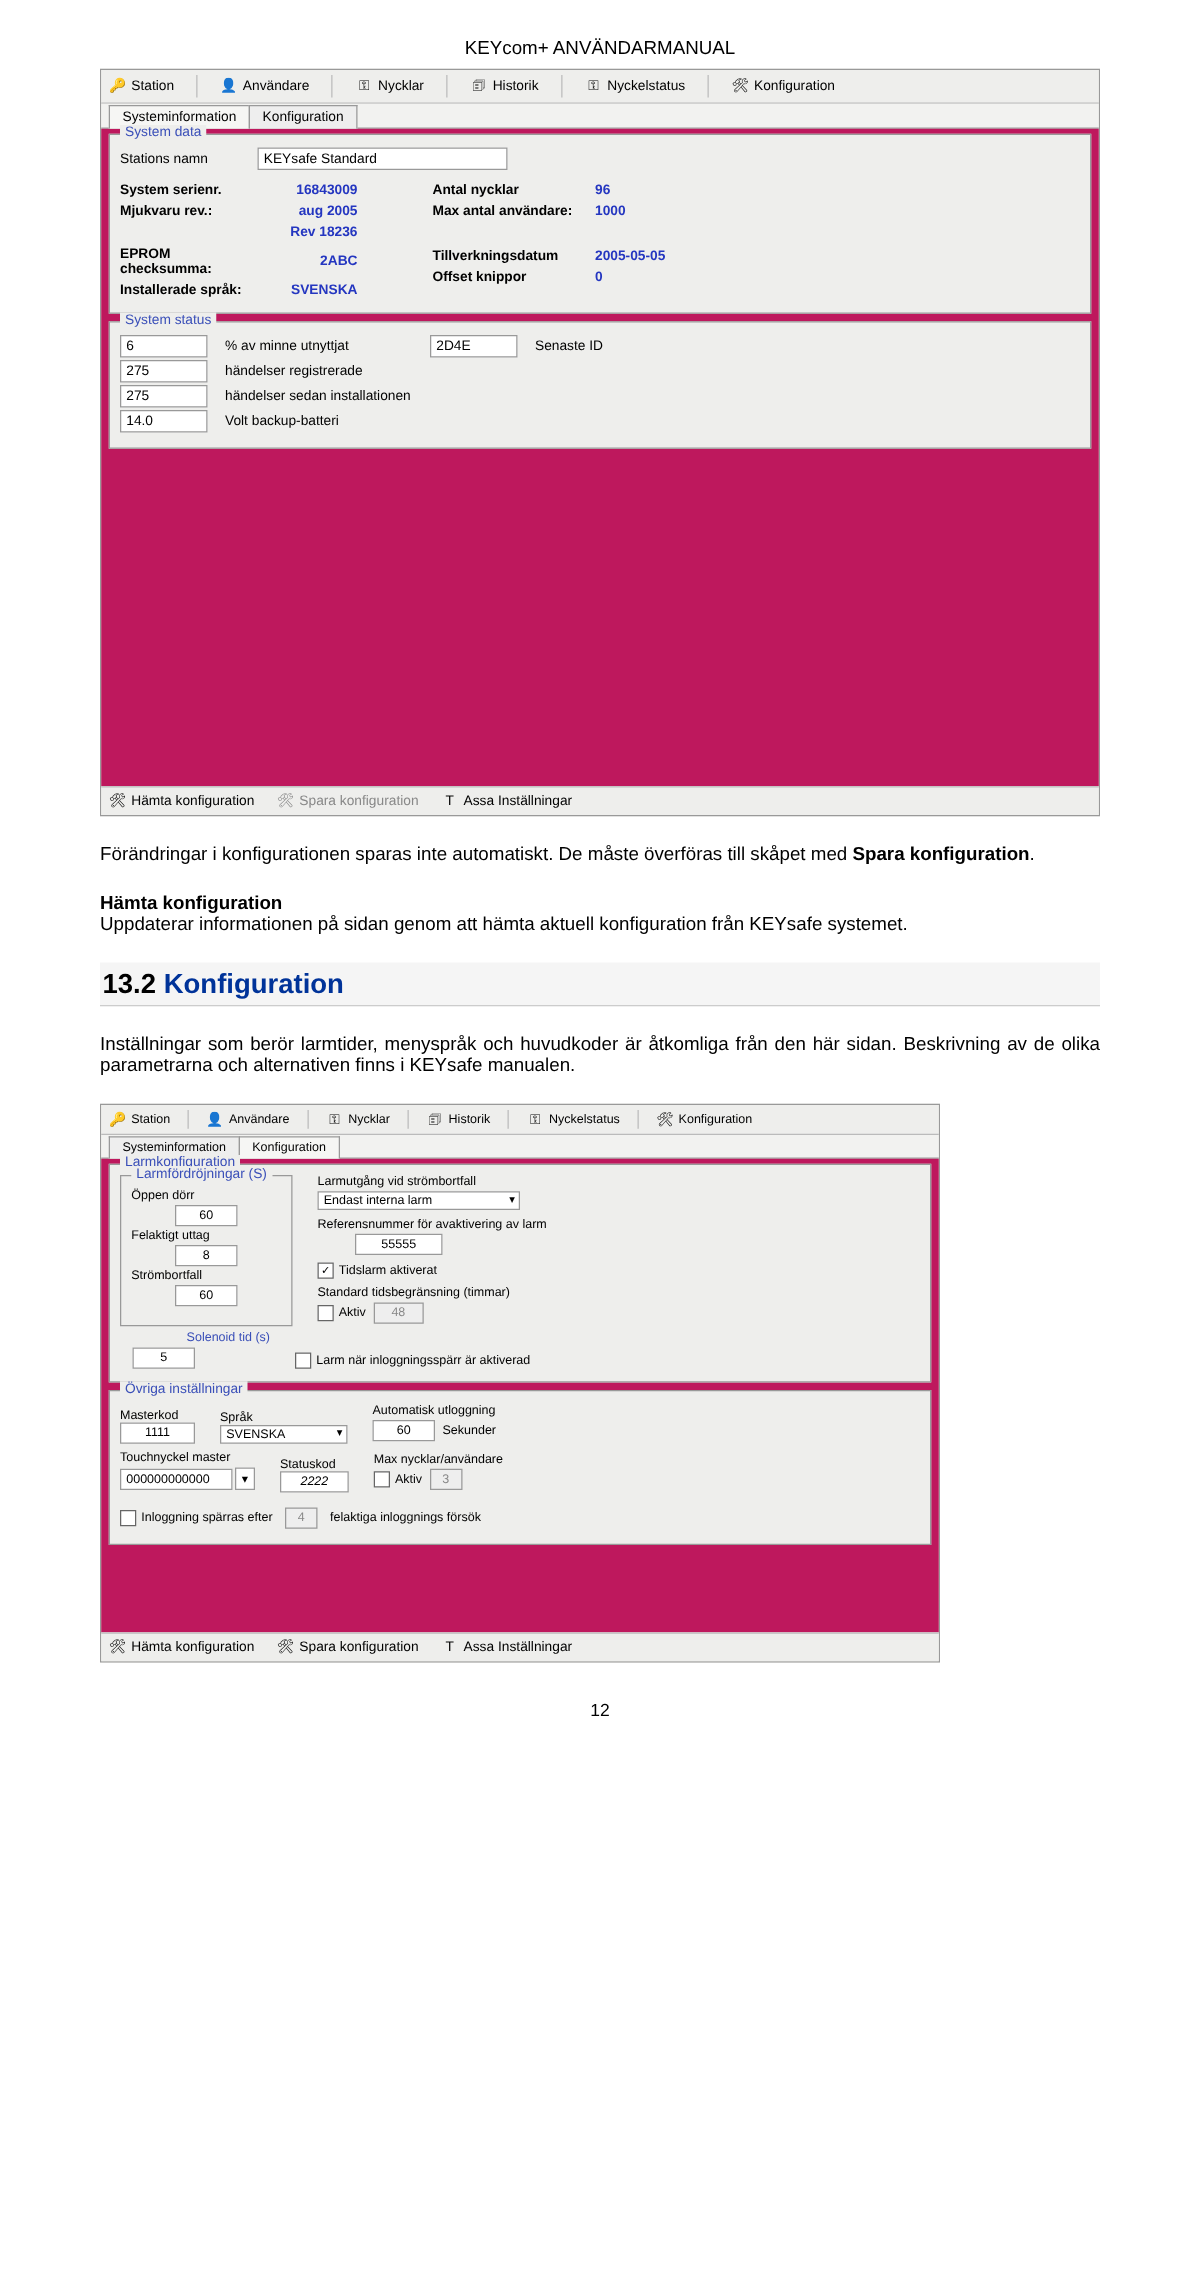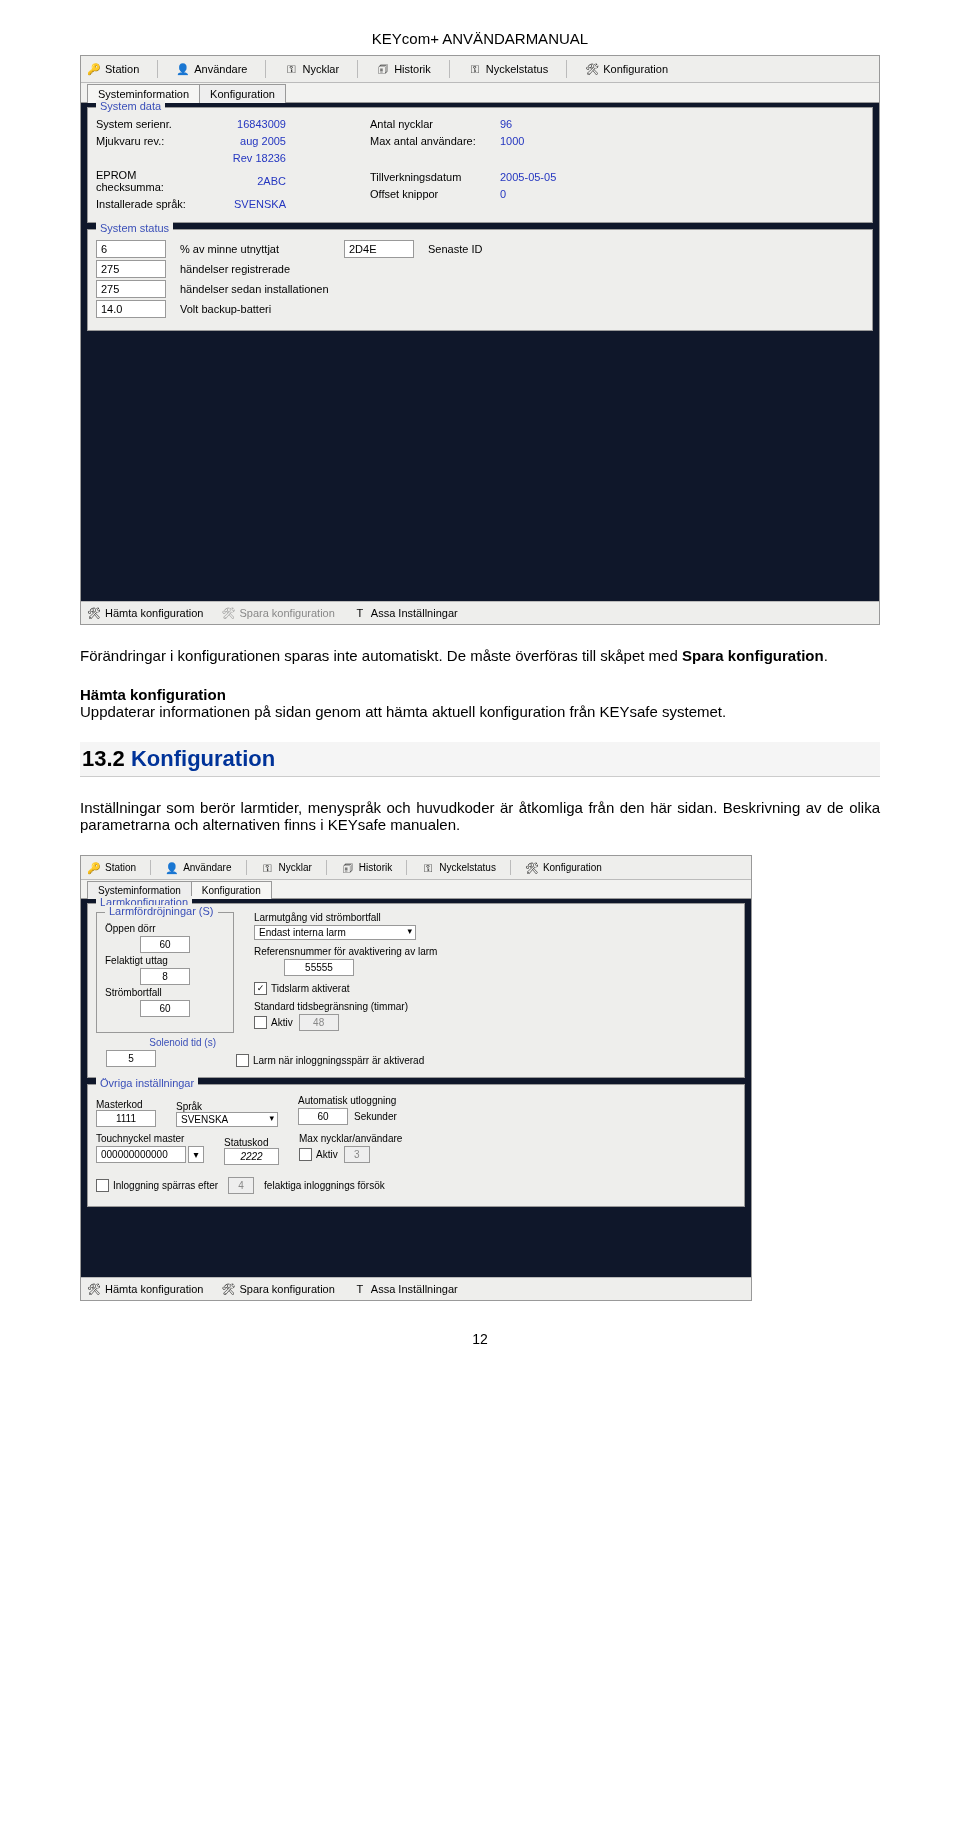--- a/index.html
+++ b/index.html
@@ -67,21 +67,21 @@
     margin-right: -1px;
     cursor: pointer;
     position: relative;
     top: 1px;
   }
   .subtab.active {
     background: #f6f6f4;
   }
   .panel-body {
     padding: 4px 6px;
-    background: #0f172a;
+    background: #be185d;
   }
   .fieldset {
     border: 1px solid #999;
     background: #eeeeec;
     padding: 8px 8px 10px 8px;
     margin-bottom: 6px;
     position: relative;
   }
   .fieldset .legend {
     position: absolute;
@@ -195,21 +195,22 @@
     font-size: 9px;
     line-height: 9px;
   }
   .page-number {
     text-align: center;
     font-size: 14px;
     margin-top: 30px;
   }
   .sys-data-grid {
     display: flex;
-    gap: 84px;
+    gap: 60px;
+    font-weight: bold;
   }
   .col {
     display: flex;
     flex-direction: column;
     gap: 1px;
   }
   .col .row {
     gap: 10px;
   }
   .w110 { width: 110px; }
@@ -259,20 +260,24 @@
         </div>
     </div>
     <div class="subtabs">
       <div class="subtab active">Systeminformation</div>
       <div class="subtab">Konfiguration</div>
     </div>
     <div class="panel-body">
 
       <div class="fieldset">
         <div class="legend">System data</div>
+        <div class="row" style="margin-bottom:8px;">
+          <span class="lbl w110">Stations namn</span>
+          <span class="input-box" style="width:200px;">KEYsafe Standard</span>
+        </div>
         <div class="sys-data-grid">
           <div class="col">
             <div class="row">
                 <span class="lbl w110">System serienr.</span>
                 <span class="val w70">16843009</span>
               </div>
             <div class="row">
                 <span class="lbl w110">Mjukvaru rev.:</span>
                 <span class="val w70">aug 2005</span>
               </div>

